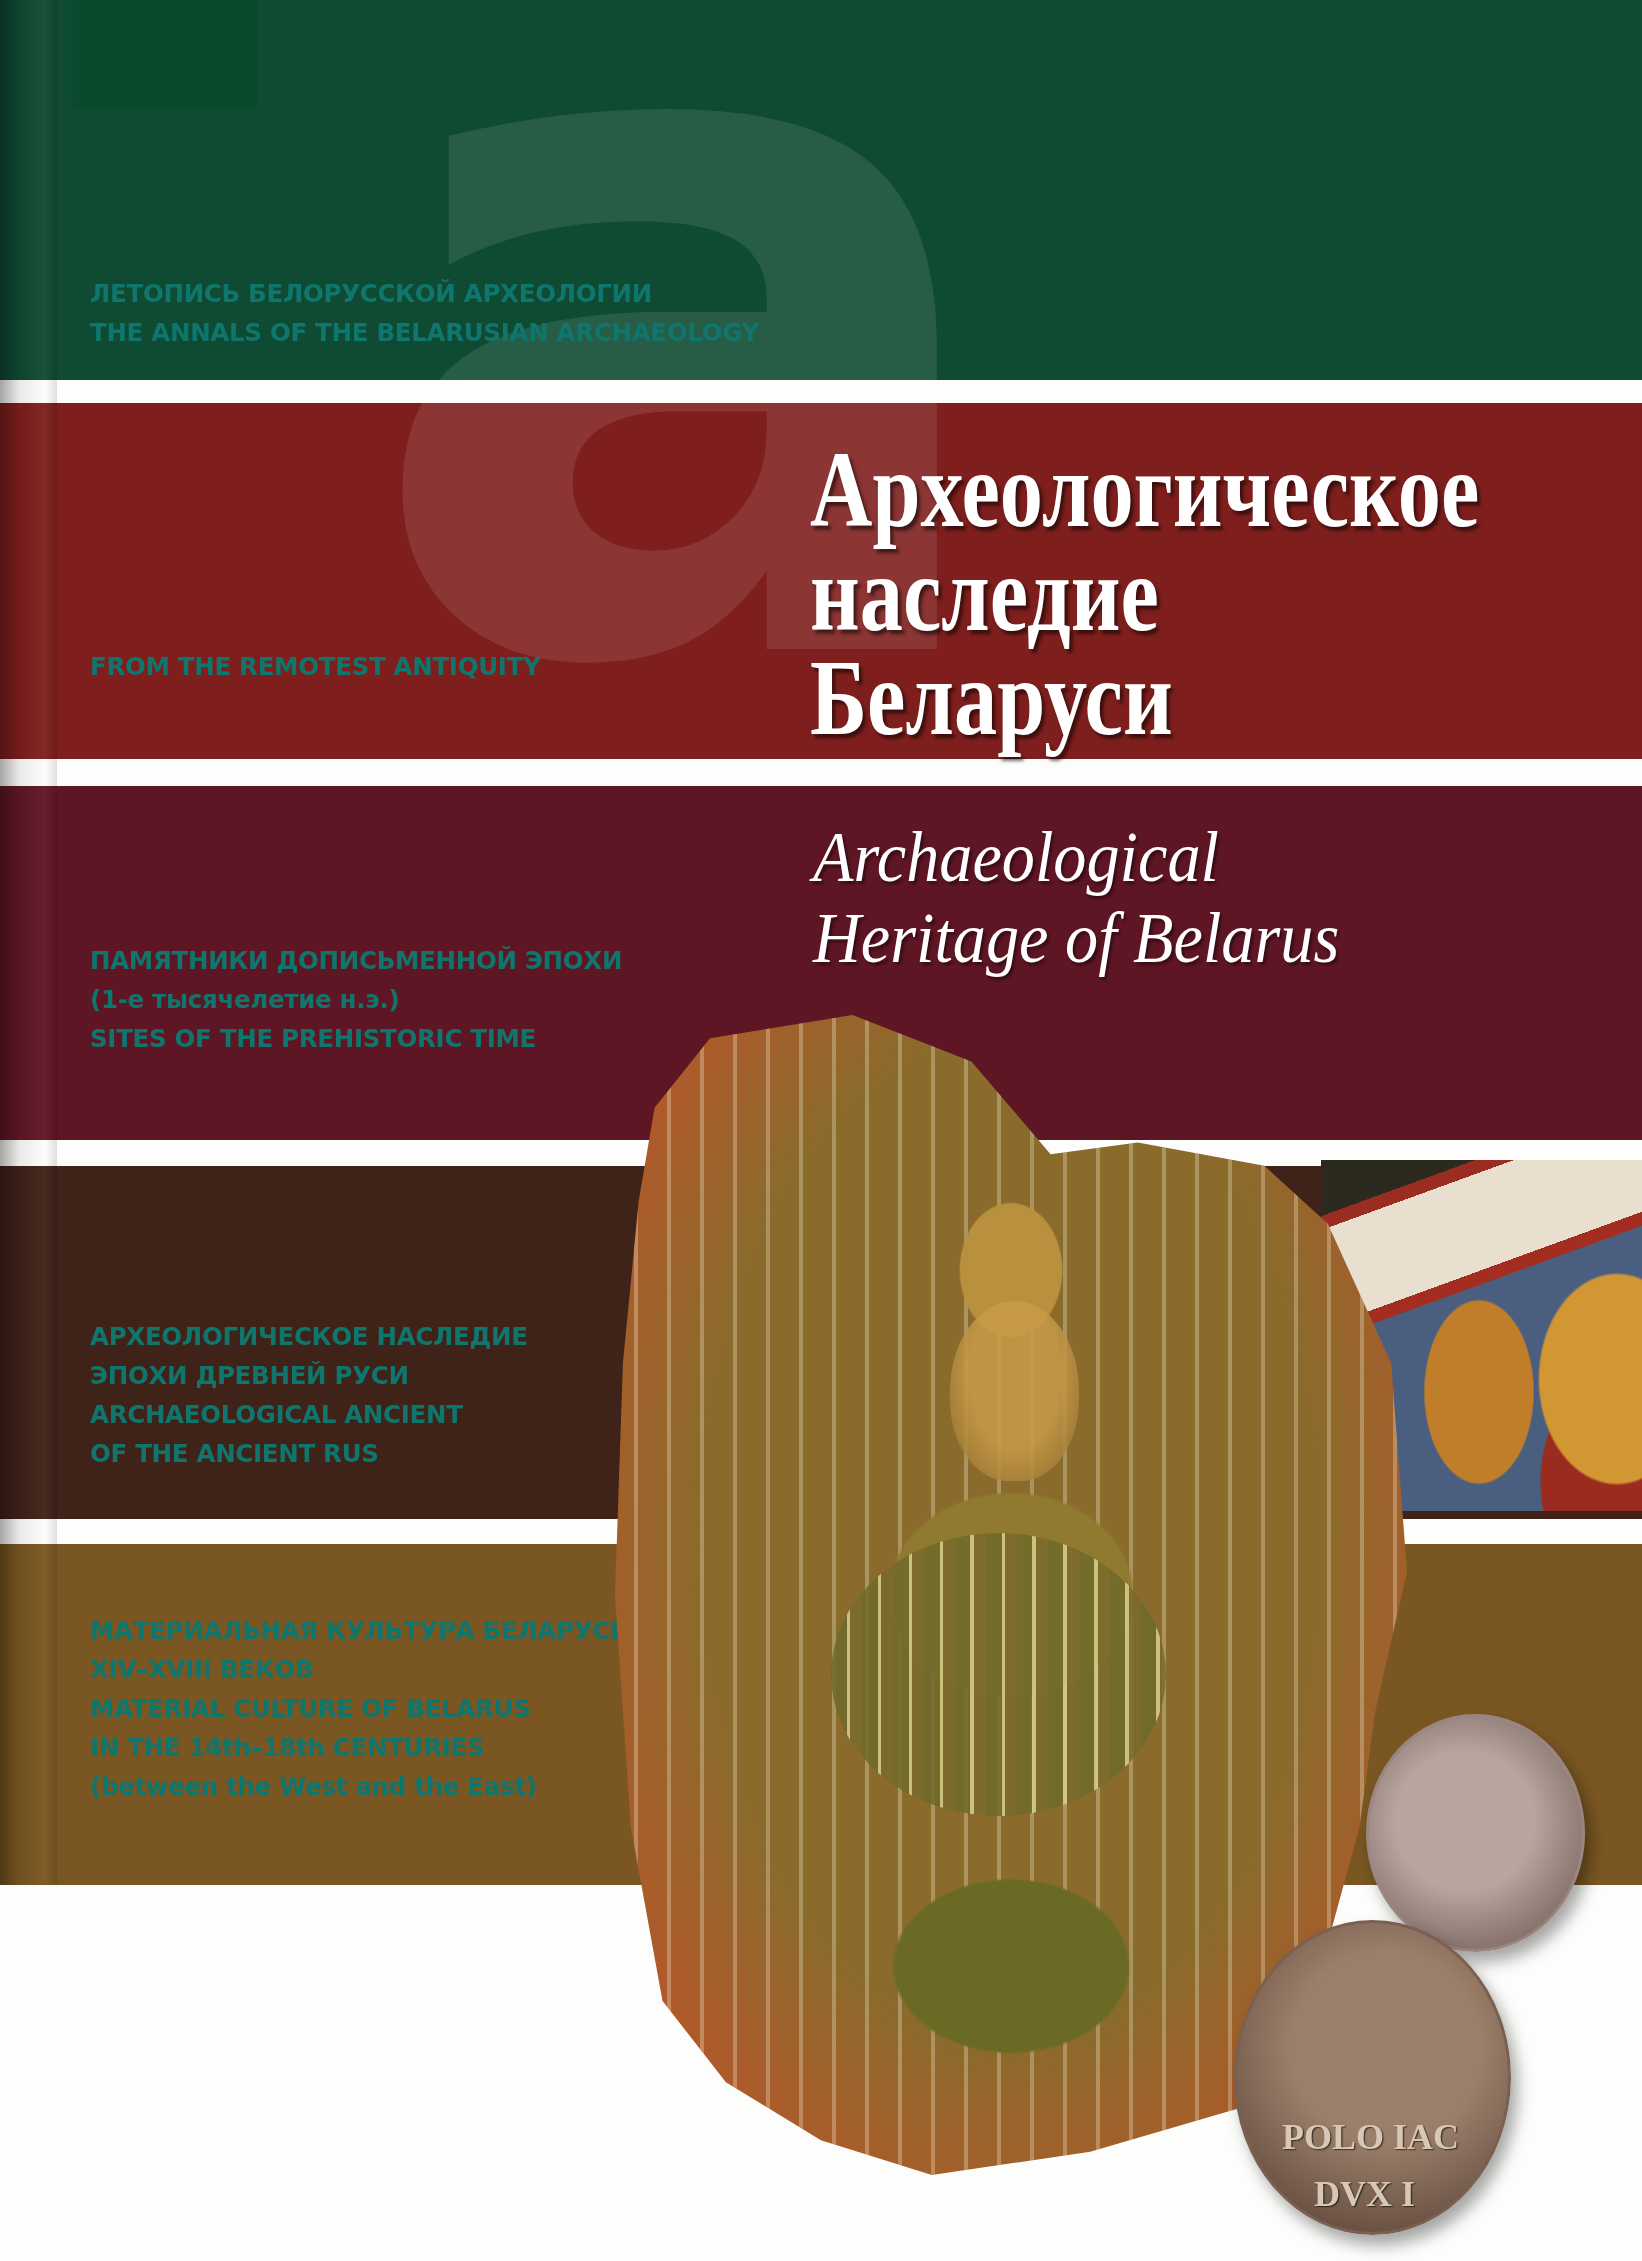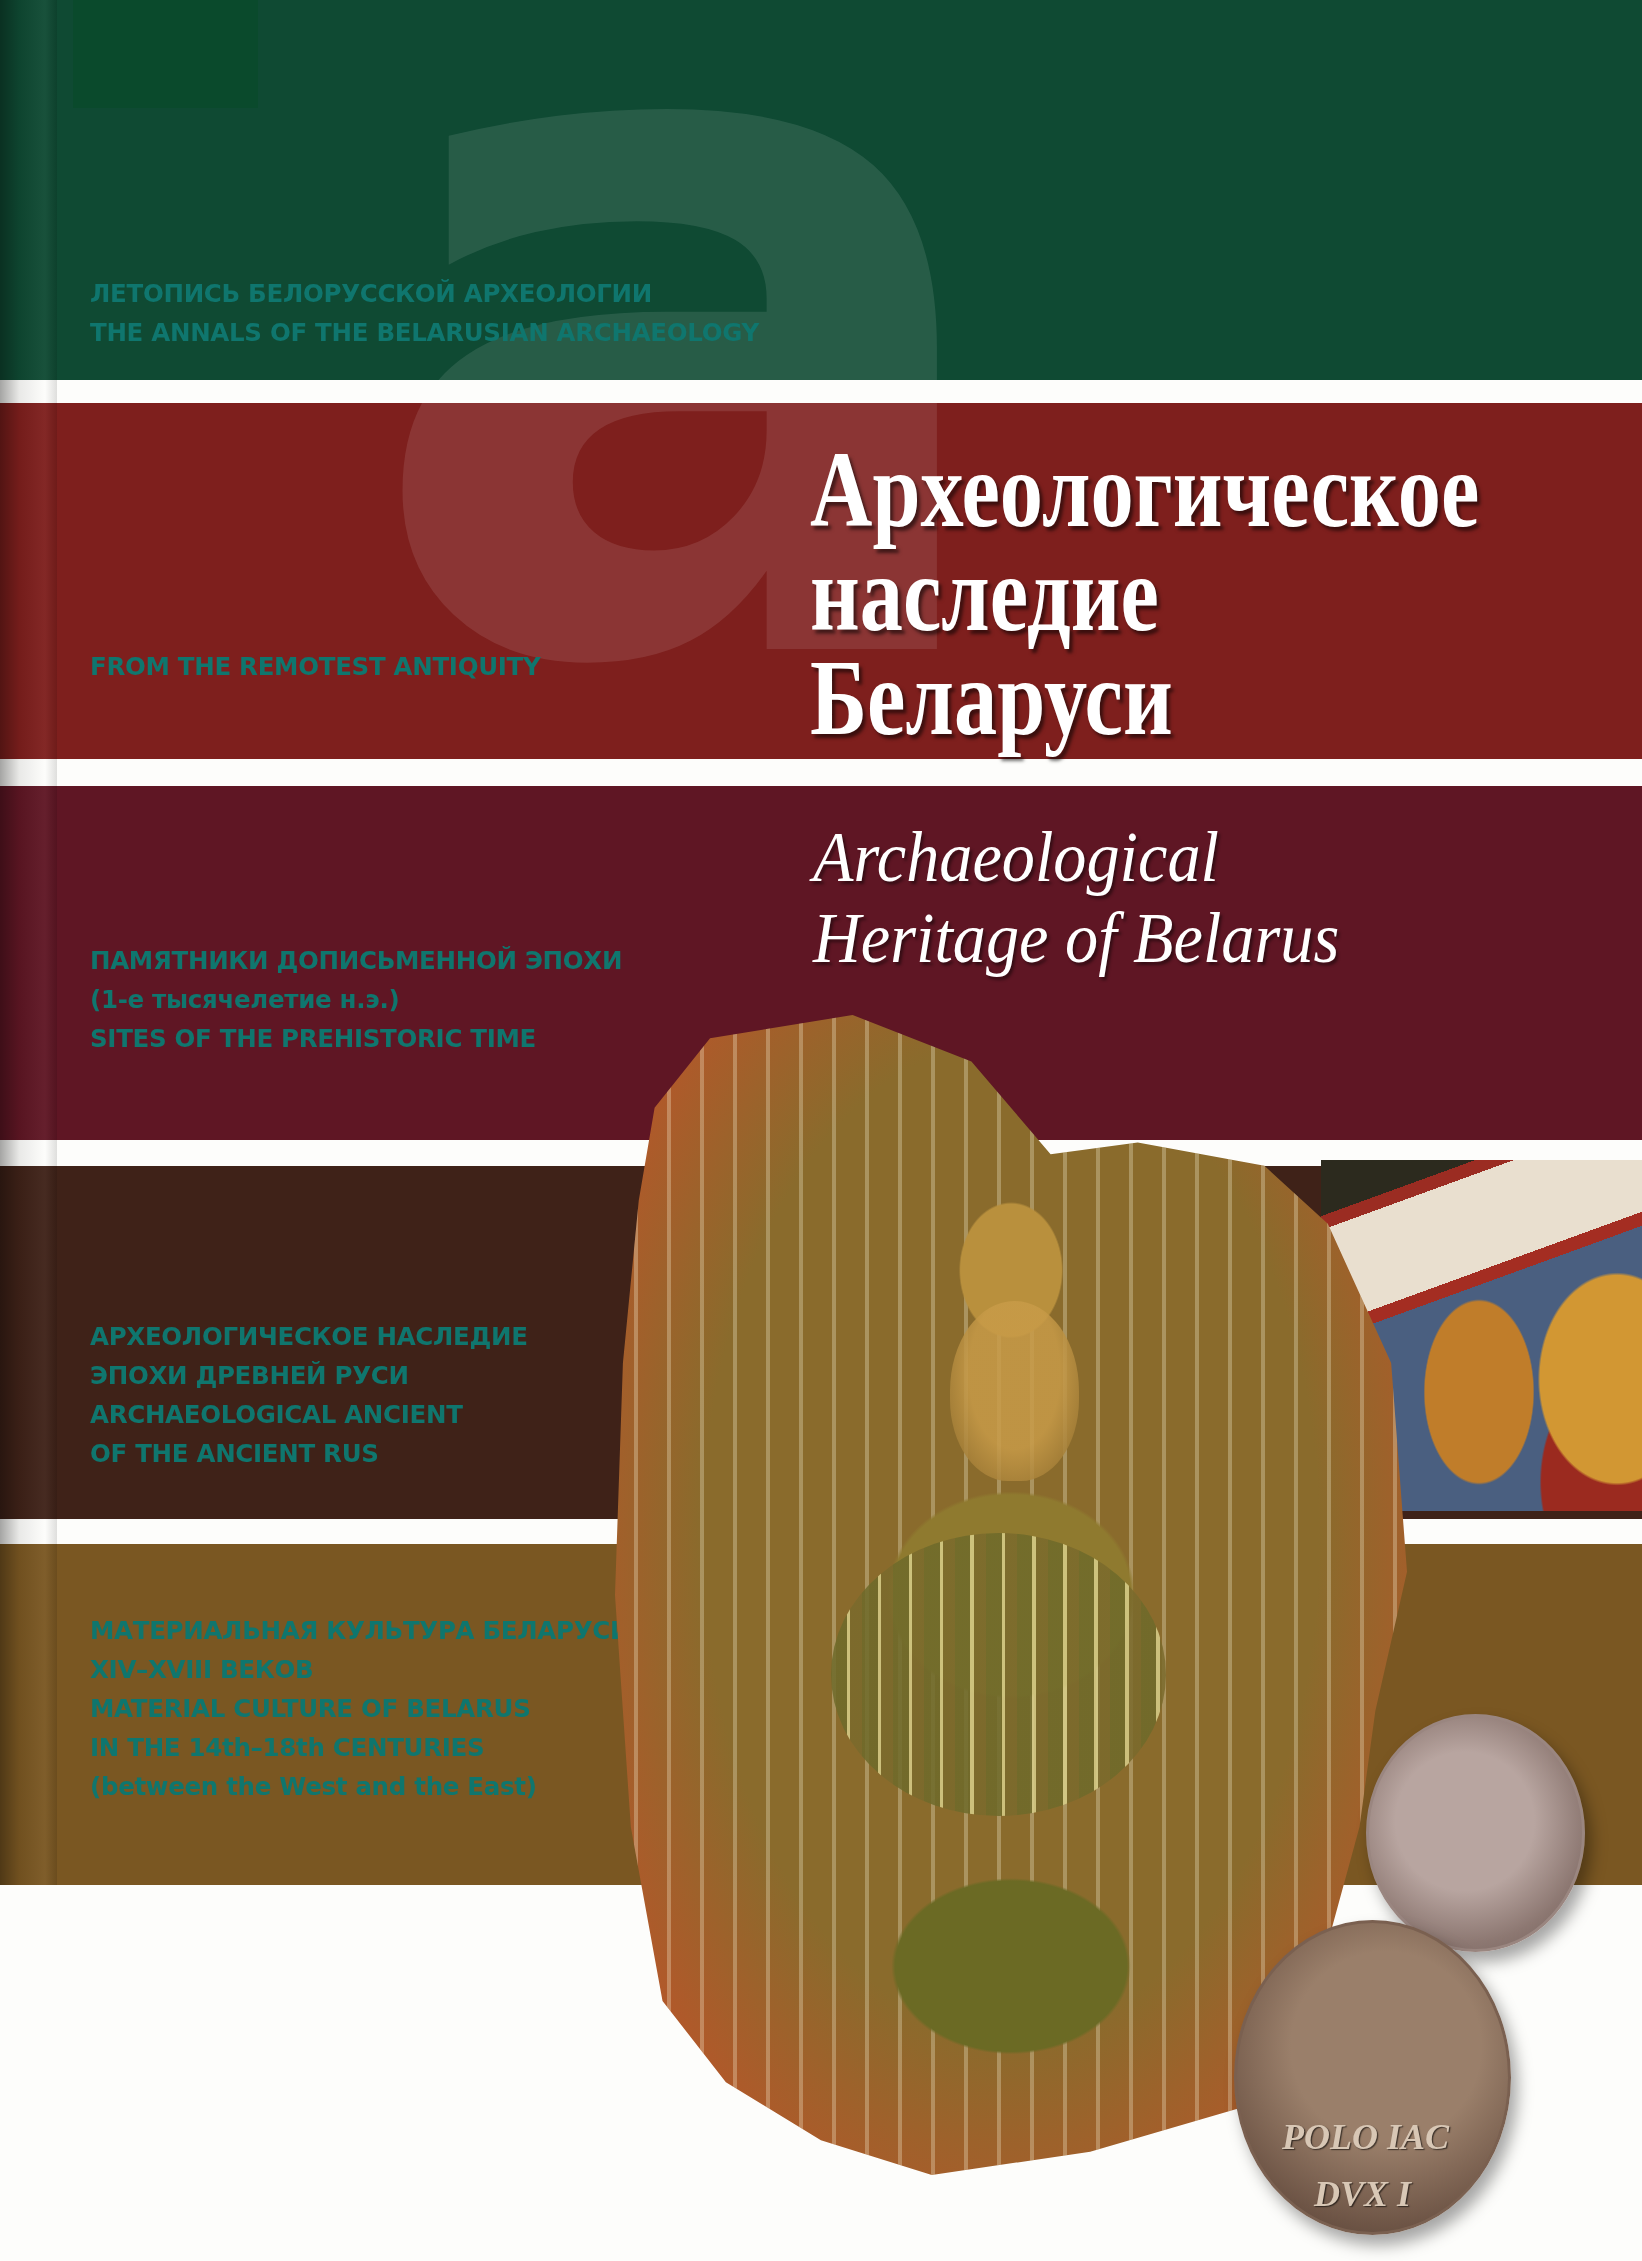--- a/index.html
+++ b/index.html
@@ -105,21 +105,20 @@
   }
   .coin-2 {
     left: 1234px; top: 1920px; width: 271px; height: 309px;
     background: radial-gradient(circle at 55% 40%, #9a7f6a 0 40%, #6e5546 75%, #4e3a30 100%);
     border: 3.9px solid #7a6050;
   }
   .coin-text {
     position: absolute; color: #d8c7b5; font-family: "Liberation Serif", serif;
     font-size: 36px; font-weight: bold; text-shadow: 1.3px 1.3px 1.3px rgba(0,0,0,.6);
     white-space: nowrap;
-    font-style: italic;
   }
 </style>
 </head>
 <body>
 
 <div class="band band-green">
   <div class="corner-patch"></div>
   <div class="watermark">a</div>
 </div>
 <div class="band band-red">

